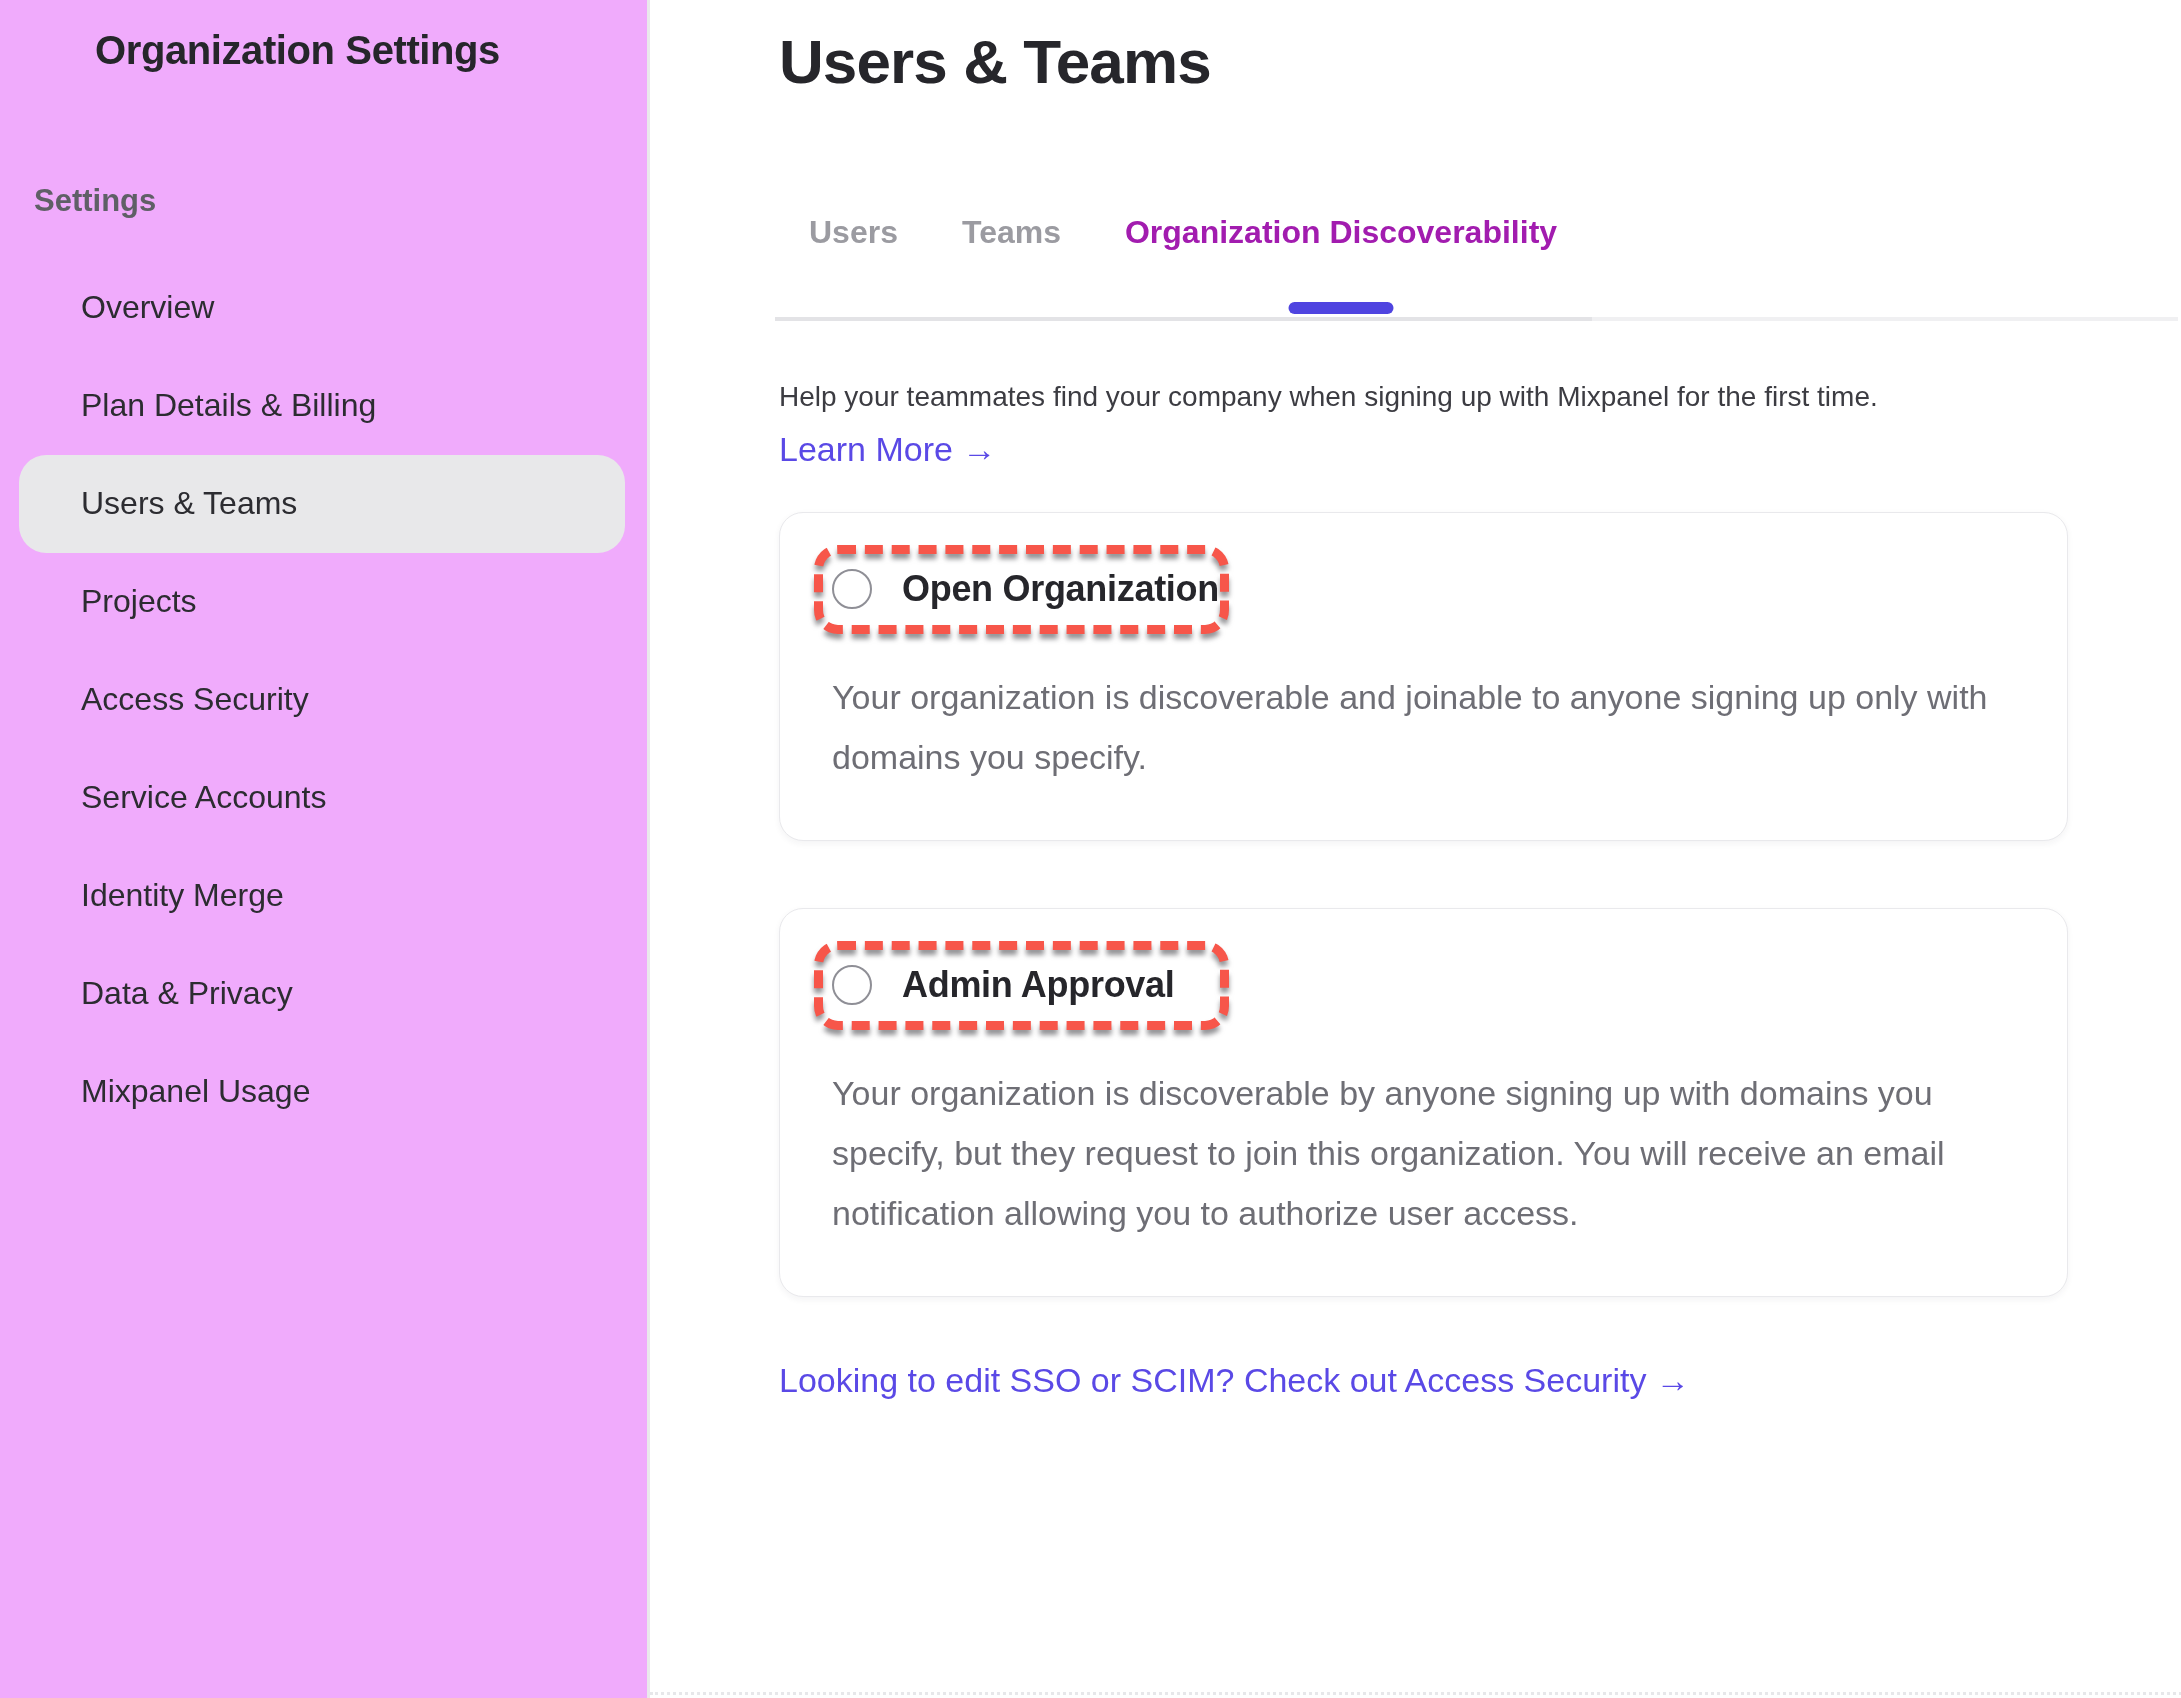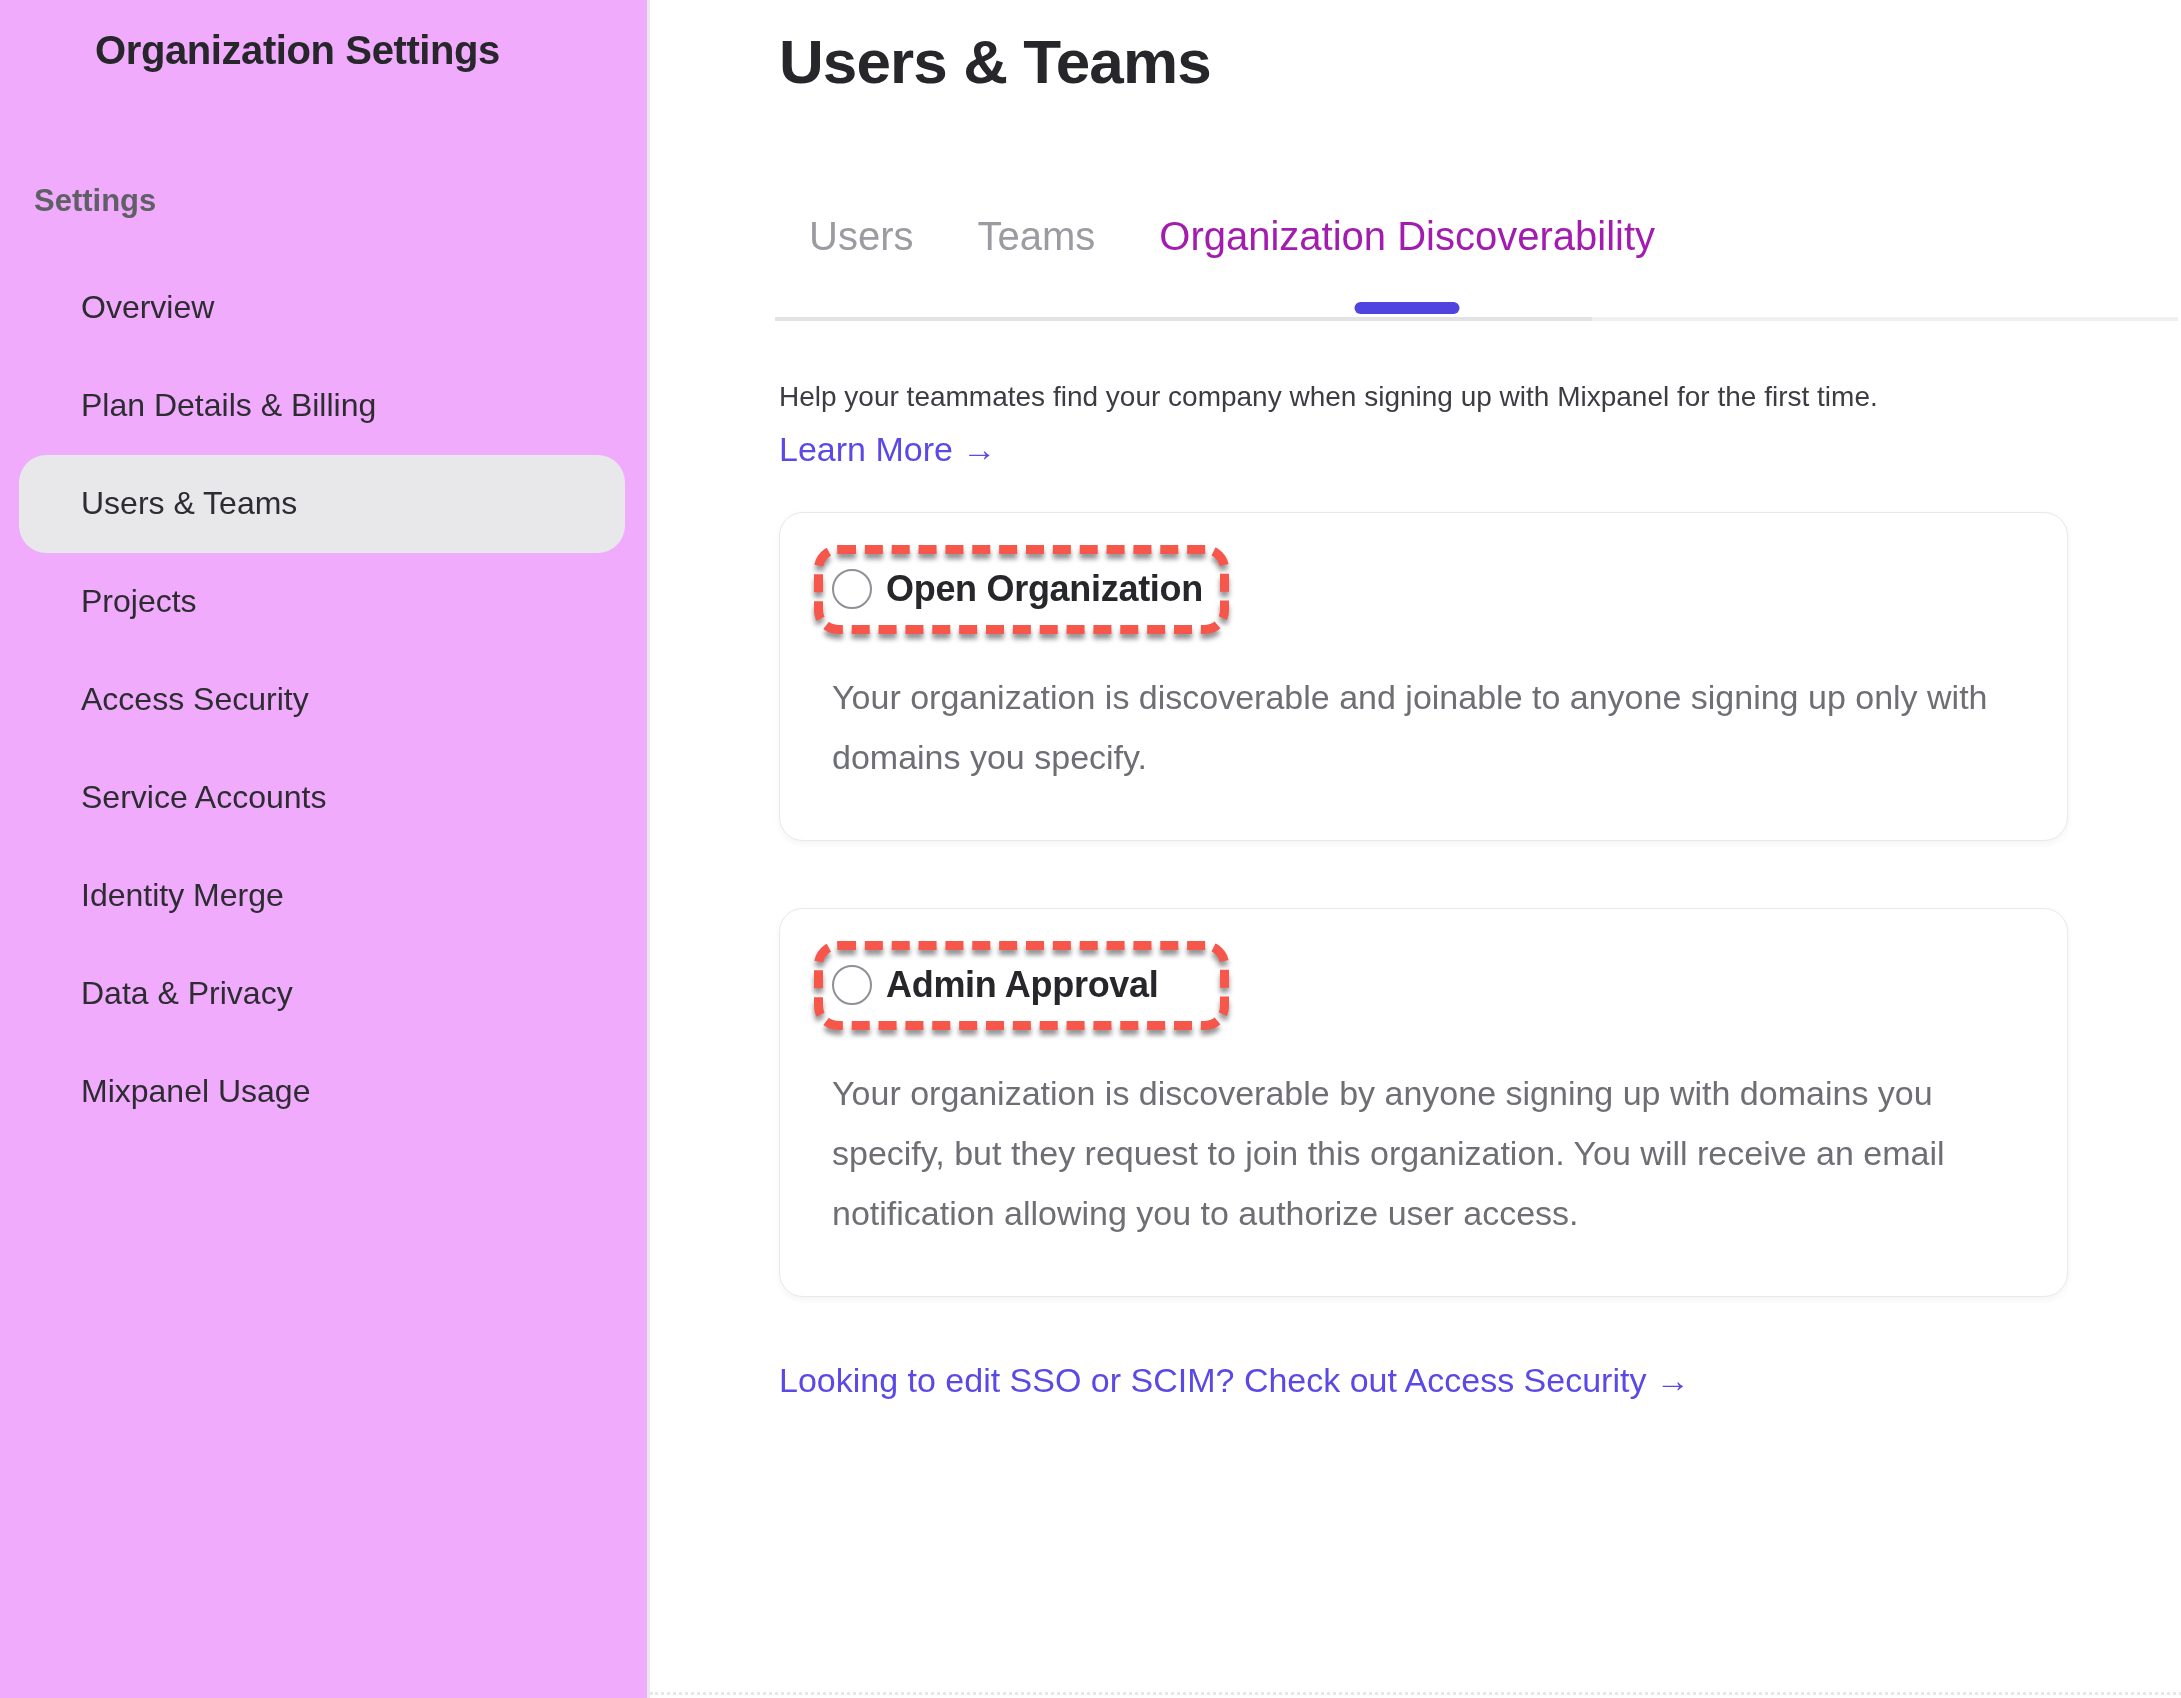--- a/index.html
+++ b/index.html
@@ -38,21 +38,21 @@
   .main { flex:1; padding:26px 0 0 129px; position:relative; }
   .main-title {
     font-size:62px; font-weight:700; color:#26262b; letter-spacing:-0.9px;
   }
 
   .tabs {
     margin-top:117px; margin-left:30px;
     display:flex; gap:64px; position:relative; height:103px;
   }
   .tab {
-    font-size:40px; font-weight:400; color:#9b9ba1;
+    font-size:32px; font-weight:700; color:#9b9ba1;
     cursor:pointer; position:relative; white-space:nowrap;
   }
   .tab.active { color:#a21caf; }
   .tab.active .tab-underline {
     position:absolute; left:50%; transform:translateX(-50%);
     top:88px; width:105px; height:12px; border-radius:6.9px;
     background:#4f44e0;
   }
   .tab-divider {
     width:1403px; height:4.3px; margin-left:-4.3px;
@@ -73,21 +73,21 @@
     width:1289px; background:#ffffff;
     border:1.7px solid #e9e9ec; border-radius:24px;
     box-shadow:0 2.6px 6px rgba(40,40,60,0.05);
     padding:0 52px 53px 52px; position:relative;
   }
   .card.first { margin-top:43px; }
   .card.gap-lg { margin-bottom:67px; }
   .card.gap-md { }
 
   .radio-row {
-    display:flex; align-items:center; gap:14px;
+    display:flex; align-items:center; gap:30px;
     padding-top:55px; cursor:pointer; width:max-content;
   }
   .radio {
     width:40px; height:40px; border-radius:50%; flex-shrink:0;
   }
   .radio.unchecked { border:2.6px solid #8f8f96; background:#ffffff; }
   .radio.checked {
     background:radial-gradient(circle at center, #ffffff 0 6.9px, #4f44e0 7.7px 100%);
   }
   .radio-label { font-size:36px; font-weight:700; color:#26262b; letter-spacing:-0.3px; }

